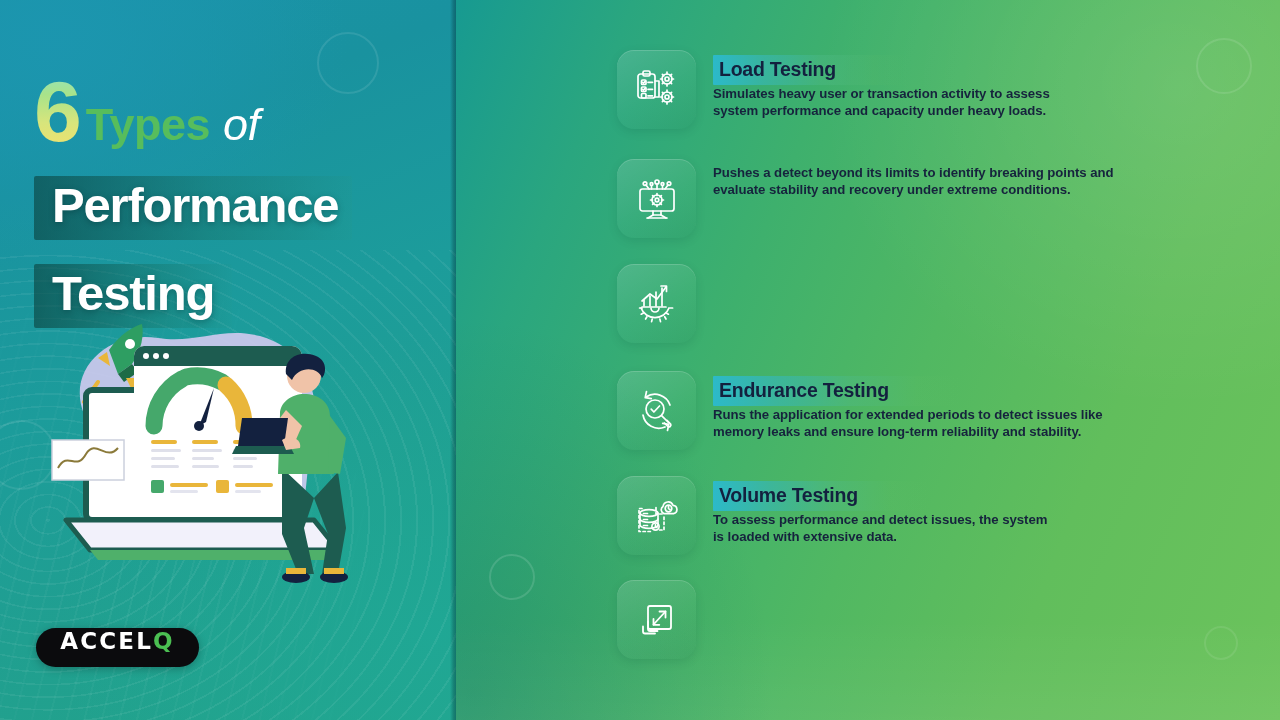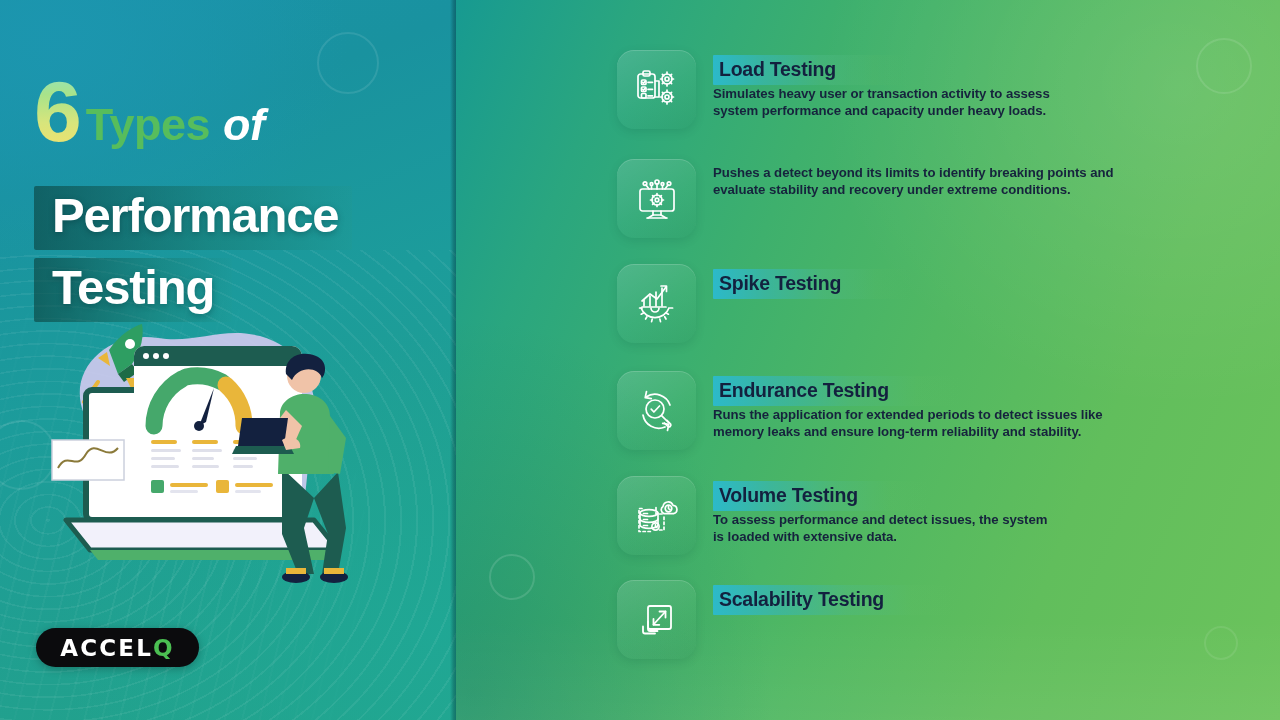--- a/index.html
+++ b/index.html
@@ -63,50 +63,50 @@
     background:linear-gradient(180deg,#8fe3c8 0%, #a8e38a 30%, #d7e57c 62%, #f5e06a 100%);
     -webkit-background-clip:text; background-clip:text; color:transparent;
     -webkit-text-fill-color:transparent;
     padding-bottom:2px;
   }
   .hl-types {
     font-size:45px; font-weight:700; color:#57bd5c;
     padding-bottom:9px; letter-spacing:-.5px;margin-top:48px;
   }
   .hl-of {
-    font-size:45px; font-weight:700; font-style:italic; color:#ffffff;
+    font-size:45px; font-weight:400; font-style:italic; color:#ffffff;
     padding-bottom:9px; padding-left:7px; letter-spacing:-.5px;
   }
   .hl-band {
     display:inline-block;
-    margin-top:30px;
+    margin-top:20px;
     padding:5px 14px 9px 18px;
     background:linear-gradient(90deg, rgba(10,66,62,0.62) 0%, rgba(22,110,96,0.40) 55%, rgba(44,150,120,0.10) 100%);
     border-radius:2px;
   }
   .hl-band.b2 {
-    margin-top:8px;
+    margin-top:24px;
     background:linear-gradient(90deg, rgba(10,66,62,0.62) 0%, rgba(22,110,96,0.36) 62%, rgba(44,150,120,0.06) 100%);
     padding-right:18px;
   }
   .hl-big {
     font-size:49px; font-weight:800; color:#fff; letter-spacing:-1.2px;
     line-height:1.02; white-space:nowrap;
     text-shadow:0 2px 6px rgba(0,40,45,.35);
   }
 
   
   .illus { position:absolute; left:46px; top:322px; width:360px; height:265px; }
 
   
   .logo {
     position:absolute; left:36px; top:628px;
     width:163px; height:39px; border-radius:20px;
     background:#0b0b0d;
-    display:flex; align-items:center; justify-content:center;
+    display:flex; align-items:flex-start; justify-content:center;
     box-shadow:0 2px 8px rgba(0,0,0,.25);
   }
   .logo-text {
     font-size:23px; font-weight:800; letter-spacing:2.2px; color:#fff;
     font-family:"DejaVu Sans", sans-serif;
   }
   .logo-q { color:#4bbf52; }
 
   
   .right-panel {
@@ -356,23 +356,20 @@
             <path d="M10 25V19M16 25V15M22 25V11M28 25V7"></path>
             <path d="M8 26h24"></path>
             <path d="M8 20l8-7 7 5 9-12"></path>
             <path d="M27 5h5.5v5.5"></path>
             <path d="M7 27a15 15 0 0 0 28 0"></path>
             <path d="M5.6 27h2.6M36 27h2.6M7.2 33.2l2.2-1.3M34.4 33.2l-2.2-1.3M11.6 38l1.3-2.2M32 38l-1.3-2.2M17.6 40.6l.6-2.5M26.5 40.6l-.6-2.5"></path>
             <path d="M17 27a4 4 0 0 0 8 0"></path>
           </svg>
         </div>
         <div class="item-body">
-          <div class="item-title-wrap">
-            <span class="item-title">Spike Testing</span>
-          </div>
         </div>
       </div>
 
       <div class="item" style="top:476px">
         <div class="icon-tile">
           <svg width="46" height="46" viewBox="0 0 46 46" fill="none" stroke="#ffffff" stroke-width="1.7" stroke-linecap="round" stroke-linejoin="round">
             <ellipse cx="15" cy="20" rx="9" ry="3.4"></ellipse>
             <path d="M6 20v6c0 1.9 4 3.4 9 3.4s9-1.5 9-3.4v-6"></path>
             <path d="M6 26v6c0 1.9 4 3.4 9 3.4s9-1.5 9-3.4v-6"></path>
             <path d="M9.5 20.5h4M9.5 26.5h4M9.5 32.5h4"></path>
@@ -422,22 +419,19 @@
           <svg width="46" height="46" viewBox="0 0 46 46" fill="none" stroke="#ffffff" stroke-width="1.8" stroke-linecap="round" stroke-linejoin="round">
             <path d="M14 24.5V32a2 2 0 0 0 2 2h7.5"></path>
             <path d="M9 29.5v5a2 2 0 0 0 2 2h10"></path>
             <rect x="14" y="9" width="23" height="23" rx="2"></rect>
             <path d="M19.5 27.5L31.5 14.5"></path>
             <path d="M19.5 22v5.8h5.8"></path>
             <path d="M31.5 20.5v-6h-6"></path>
           </svg>
         </div>
         <div class="item-body">
-          <div class="item-title-wrap">
-            <span class="item-title">Scalability Testing</span>
-          </div>
         </div>
       </div>
 
     </div>
   </div>
 
 </div>
 
 </body></html>

